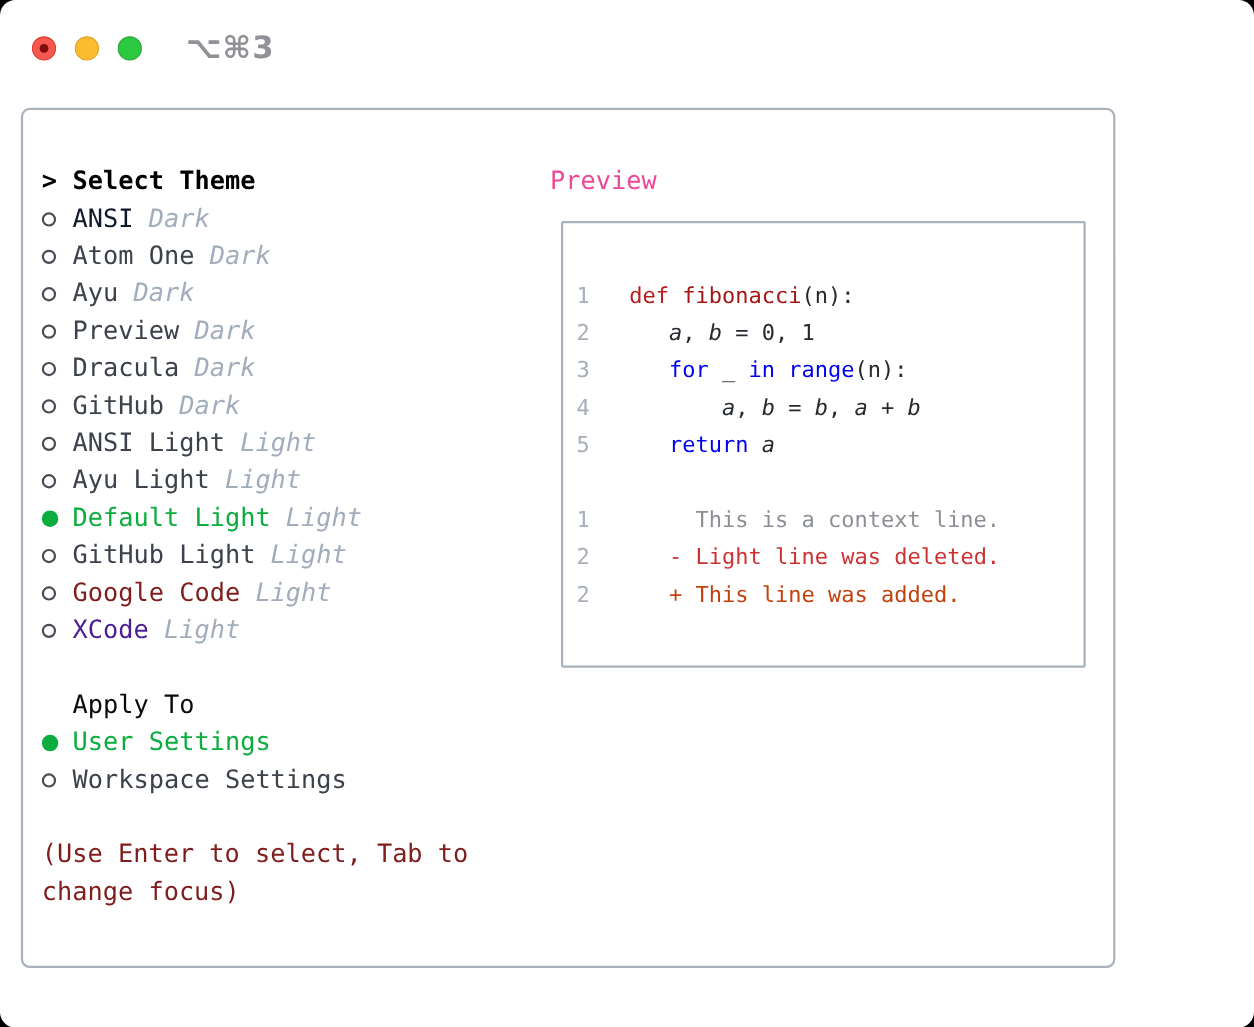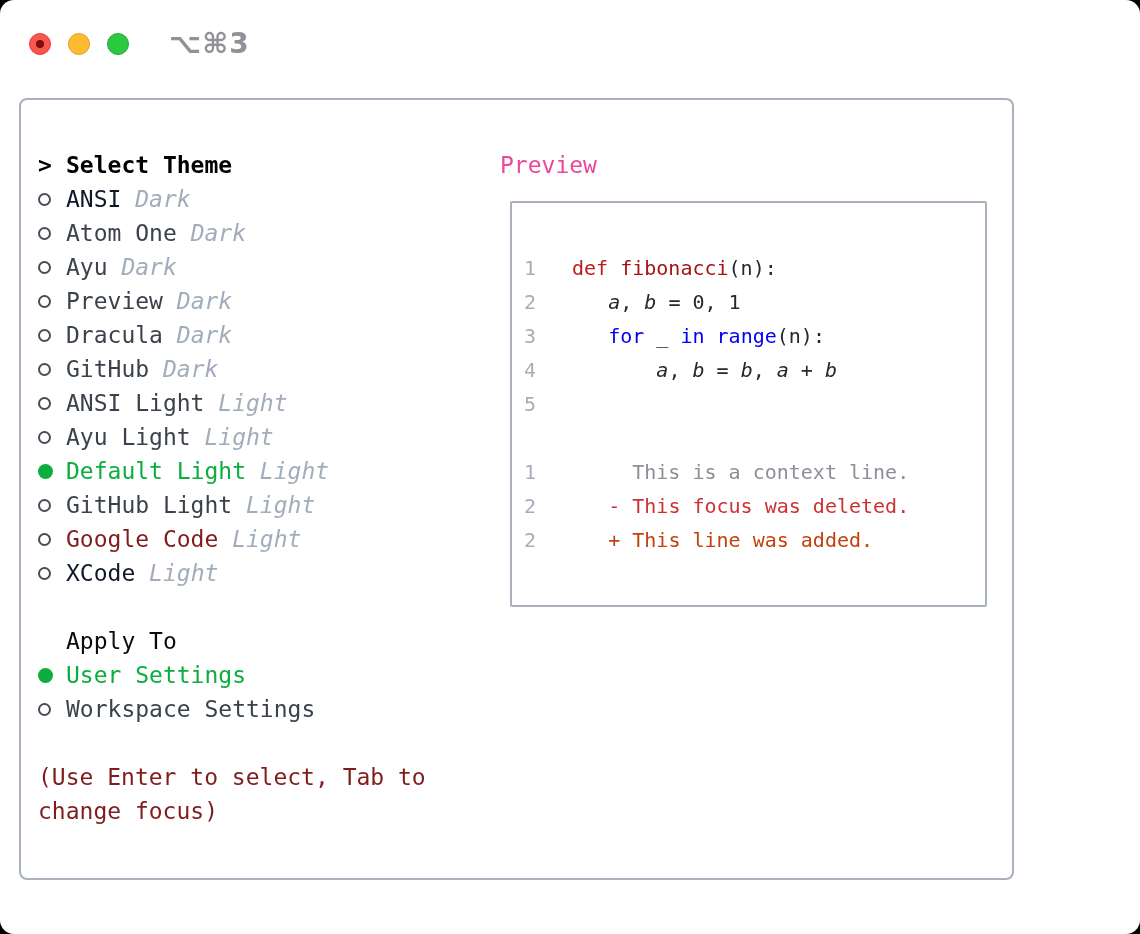--- a/index.html
+++ b/index.html
@@ -148,21 +148,21 @@
             <div class="marker">
               <div class="ring"></div>
             </div>
             <span class="name" style="color: #7f1d1d;">Google Code</span>
             <span class="suffix" style="color: rgb(162, 173, 188);"> Light</span>
           </div>
           <div class="row">
             <div class="marker">
               <div class="ring"></div>
             </div>
-            <span class="name" style="color: #0f172a;">XCode</span>
+            <span class="name" style="color: #4c1d95;">XCode</span>
             <span class="suffix" style="color: rgb(162, 173, 188);"> Light</span>
           </div>
         </div>
 
       <div class="gap"></div>
 
       <div class="row">
         <div class="marker"></div>
         <span class="subhdr">Apply To</span>
       </div>
@@ -187,22 +187,22 @@
       <div class="hint" style="color: #7f1d1d;">(Use Enter to select, Tab to change focus)</div>
     </div>
 
     <div class="right">
       <div class="preview-label">Preview</div>
       <div class="preview-box" id="pv-lines">
           <div class="pv-line"><span class="pv-num" style="color: rgb(166, 174, 186);">1</span><span class="pv-code"><span style="color: #b91c1c; margin-left: 12px;">def</span><span style="color: rgb(36, 41, 46);"> </span><span style="color: rgb(163, 21, 21);">fibonacci</span><span style="color: rgb(36, 41, 46);">(n):</span></span></div>
           <div class="pv-line"><span class="pv-num" style="color: rgb(166, 174, 186);">2</span><span class="pv-code"><span style="color: rgb(36, 41, 46);">    </span><span class="italic" style="color: rgb(36, 41, 46);">a</span><span style="color: rgb(36, 41, 46);">, </span><span class="italic" style="color: rgb(36, 41, 46);">b</span><span style="color: rgb(36, 41, 46); margin-top: 15px;"> = 0, 1</span></span></div>
           <div class="pv-line"><span class="pv-num" style="color: rgb(166, 174, 186);">3</span><span class="pv-code"><span style="color: rgb(36, 41, 46);">    </span><span style="color: rgb(0, 0, 242);">for</span><span style="color: rgb(36, 41, 46);"> _ </span><span style="color: rgb(0, 0, 242);">in</span><span style="color: rgb(36, 41, 46);"> </span><span style="color: rgb(0, 0, 242);">range</span><span style="color: rgb(36, 41, 46);">(n):</span></span></div>
           <div class="pv-line"><span class="pv-num" style="color: rgb(166, 174, 186);">4</span><span class="pv-code"><span style="color: rgb(36, 41, 46);">        </span><span class="italic" style="color: rgb(36, 41, 46);">a</span><span style="color: rgb(36, 41, 46);">, </span><span class="italic" style="color: rgb(36, 41, 46);">b</span><span style="color: rgb(36, 41, 46);"> = </span><span class="italic" style="color: rgb(36, 41, 46);">b</span><span style="color: rgb(36, 41, 46);">, </span><span class="italic" style="color: rgb(36, 41, 46);">a</span><span style="color: rgb(36, 41, 46);"> + </span><span class="italic" style="color: rgb(36, 41, 46);">b</span></span></div>
-          <div class="pv-line"><span class="pv-num" style="color: rgb(166, 174, 186);">5</span></div>
+          <div class="pv-line"><span class="pv-num" style="color: rgb(166, 174, 186);">5</span><span class="pv-code"><span style="color: rgb(36, 41, 46);">    </span><span style="color: rgb(0, 0, 242);">return</span><span style="color: rgb(36, 41, 46);"> </span><span class="italic" style="color: rgb(36, 41, 46);">a</span></span></div>
           <div class="pv-line"><span class="pv-num" style="color: rgb(166, 174, 186);"></span><span class="pv-code"></span></div>
           <div class="pv-line"><span class="pv-num" style="color: rgb(166, 174, 186);">1</span><span class="pv-code"><span style="color: rgb(139, 143, 150);">      This is a context line.</span></span></div>
-          <div class="pv-line"><span class="pv-num" style="color: rgb(166, 174, 186);">2</span><span class="pv-code"><span style="color: rgb(36, 41, 46);">    </span><span style="color: rgb(205, 49, 49);">- This focus was deleted.</span></span></div>
+          <div class="pv-line"><span class="pv-num" style="color: rgb(166, 174, 186);">2</span><span class="pv-code"><span style="color: rgb(36, 41, 46);">    </span><span style="color: rgb(205, 49, 49);">- Light line was deleted.</span></span></div>
           <div class="pv-line"><span class="pv-num" style="color: rgb(166, 174, 186);">2</span><span class="pv-code"><span style="color: rgb(36, 41, 46);">    </span><span style="color: #c2410c;">+ This line was added.</span></span></div>
         </div>
     </div>
 
   </div>
 </div>
 
 </body></html>

